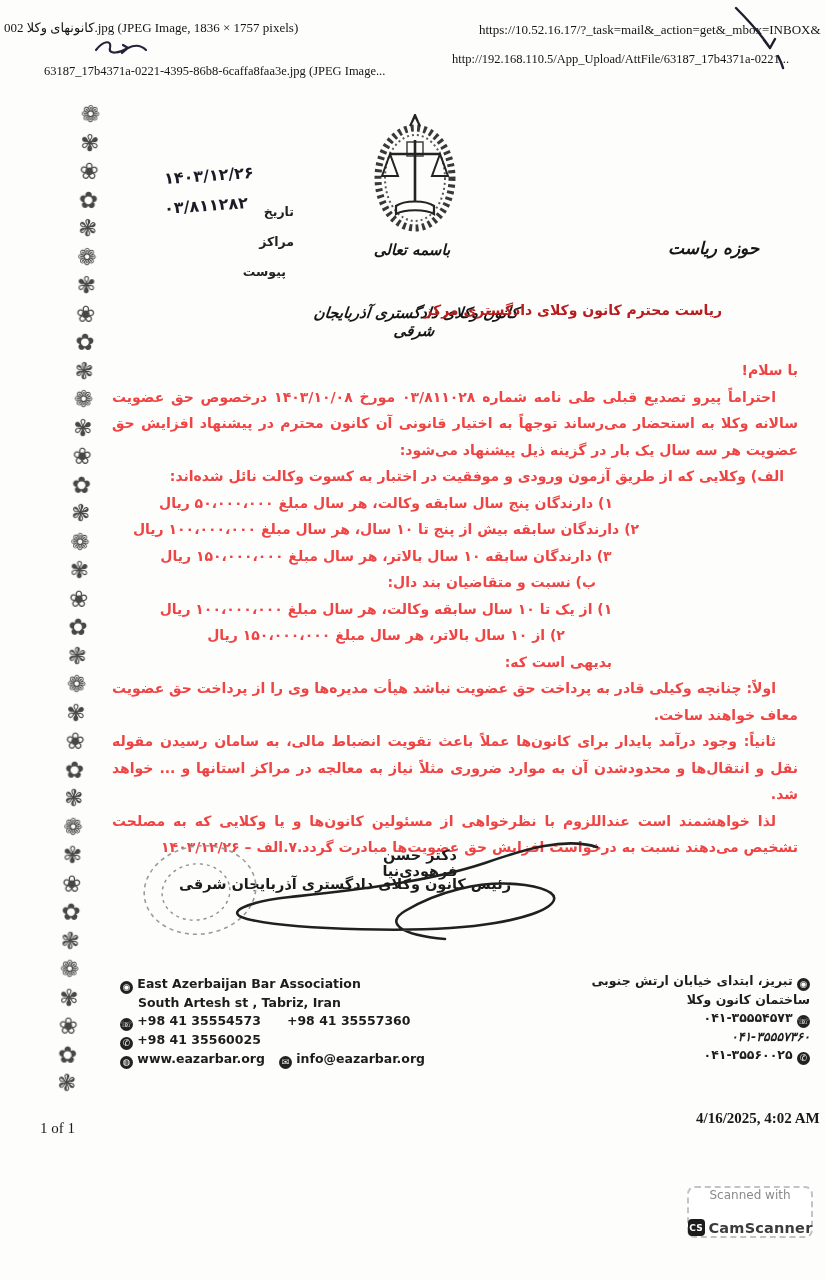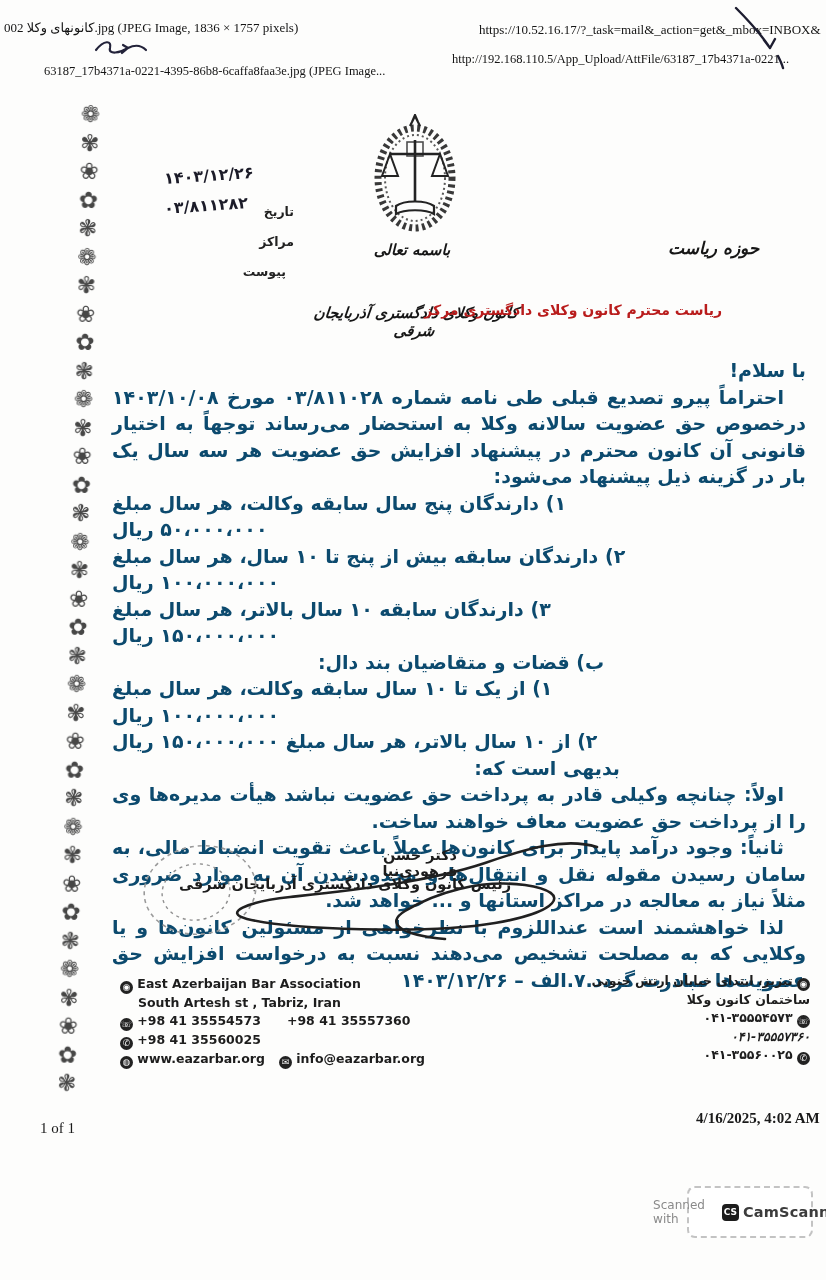--- a/index.html
+++ b/index.html
@@ -33,26 +33,26 @@
   .hand{
     direction:rtl;font-size:16px;font-weight:bold;color:#1b1b28;
     transform:rotate(-4deg);letter-spacing:2px;white-space:nowrap;
   }
 
   
   .title{
     right:104px;top:302px;direction:rtl;font-size:14px;font-weight:bold;color:#b91c1c;
   }
   .body-block{
-    left:112px;right:20px;top:357px;direction:rtl;text-align:justify;
-    font-size:19px;line-height:26.5px;font-weight:bold;color:#0c4a6e;
+    left:112px;right:28px;top:357px;direction:rtl;text-align:justify;
+    font-size:14px;line-height:26.5px;font-weight:bold;color:#ef4444;
   }
   .body-block .line{min-height:26.5px;}
   .ind-para{text-indent:22px;}
-  .ind-item{padding-right:138px;text-align:left;}
+  .ind-item{padding-right:138px;text-align:center;}
   .ind-b{padding-right:202px;text-align:right;}
   .ind-badihi{padding-right:186px;text-align:right;}
   .ind-alef{padding-right:14px;text-align:right;}
 
   
   .sig-name{left:355px;top:847px;width:130px;text-align:center;direction:rtl;font-size:14.5px;font-weight:bold;}
   .sig-title{left:165px;top:876px;width:360px;text-align:center;direction:rtl;font-size:14.5px;font-weight:bold;}
 
   
   .fc{font-size:12.5px;font-weight:bold;color:#1d1d1d;line-height:17.5px;}
@@ -67,21 +67,21 @@
   .gap{display:inline-block;width:26px;}
 
   
   .pf{font-family:"Liberation Serif","DejaVu Serif",serif;font-size:15px;color:#1a1a1a;}
   .pf-date{font-weight:bold;}
 
   
   .cs-badge{
     left:687px;top:1186px;width:122px;height:48px;
     border:2px dashed #c3c3c3;border-radius:8px;background:#fff;
-    display:flex;align-items:center;justify-content:center;gap:17px;
+    display:flex;flex-direction:column;align-items:center;justify-content:center;gap:17px;
   }
   .cs-line1{font-size:12px;color:#8a8a8a;}
   .cs-line2{display:flex;align-items:center;gap:4px;}
   .cs-logo{
     width:17px;height:17px;border-radius:4px;background:#1c1c1c;color:#fff;
     font-size:9px;font-weight:bold;display:flex;align-items:center;justify-content:center;
   }
   .cs-name{font-size:14.5px;color:#3c3c3c;font-weight:bold;letter-spacing:.2px;}
 
   svg{display:block;}
@@ -125,24 +125,25 @@
 <div class="abs hand" style="right:572px;top:166px;">۱۴۰۳/۱۲/۲۶</div>
 <div class="abs meta" style="right:532px;top:198px;">مراکز</div>
 <div class="abs hand" style="right:578px;top:196px;">۰۳/۸۱۱۲۸۲</div>
 <div class="abs meta" style="right:540px;top:228px;">پیوست</div>
 
 <div class="abs title">ریاست محترم کانون وکلای دادگستری مرکز</div>
 
 <div class="abs body-block">
   <div class="line">با سلام!</div>
   <div class="line ind-para">احتراماً پیرو تصدیع قبلی طی نامه شماره ۰۳/۸۱۱۰۲۸ مورخ ۱۴۰۳/۱۰/۰۸ درخصوص حق عضویت سالانه وکلا به استحضار می‌رساند توجهاً به اختیار قانونی آن کانون محترم در پیشنهاد افزایش حق عضویت هر سه سال یک بار در گزینه ذیل پیشنهاد می‌شود:</div>
+  <div class="line ind-alef">الف) وکلایی که از طریق آزمون ورودی و موفقیت در اختبار به کسوت وکالت نائل شده‌اند:</div>
   <div class="line ind-item">۱) دارندگان پنج سال سابقه وکالت، هر سال مبلغ ۵۰،۰۰۰،۰۰۰ ریال</div>
   <div class="line ind-item">۲) دارندگان سابقه بیش از پنج تا ۱۰ سال، هر سال مبلغ ۱۰۰،۰۰۰،۰۰۰ ریال</div>
   <div class="line ind-item">۳) دارندگان سابقه ۱۰ سال بالاتر، هر سال مبلغ ۱۵۰،۰۰۰،۰۰۰ ریال</div>
-  <div class="line ind-b">ب) قضات و متقاضیان بند دال:</div>
+  <div class="line ind-b">ب) نسبت و متقاضیان بند دال:</div>
   <div class="line ind-item">۱) از یک تا ۱۰ سال سابقه وکالت، هر سال مبلغ ۱۰۰،۰۰۰،۰۰۰ ریال</div>
   <div class="line ind-item">۲) از ۱۰ سال بالاتر، هر سال مبلغ ۱۵۰،۰۰۰،۰۰۰ ریال</div>
   <div class="line ind-badihi">بدیهی است که:</div>
   <div class="line ind-para">اولاً: چنانچه وکیلی قادر به پرداخت حق عضویت نباشد هیأت مدیره‌ها وی را از پرداخت حق عضویت معاف خواهند ساخت.</div>
   <div class="line ind-para">ثانیاً: وجود درآمد پایدار برای کانون‌ها عملاً باعث تقویت انضباط مالی، به سامان رسیدن مقوله نقل و انتقال‌ها و محدودشدن آن به موارد ضروری مثلاً نیاز به معالجه در مراکز استانها و ... خواهد شد.</div>
   <div class="line ind-para">لذا خواهشمند است عنداللزوم با نظرخواهی از مسئولین کانون‌ها و یا وکلایی که به مصلحت تشخیص می‌دهند نسبت به درخواست افزایش حق عضویت‌ها مبادرت گردد.۷.الف – ۱۴۰۳/۱۲/۲۶</div>
 </div>
 
 <div class="abs sig-name">دکتر حسن فرهودی‌نیا</div>
 <div class="abs sig-title">رئیس کانون وکلای دادگستری آذربایجان شرقی</div>

